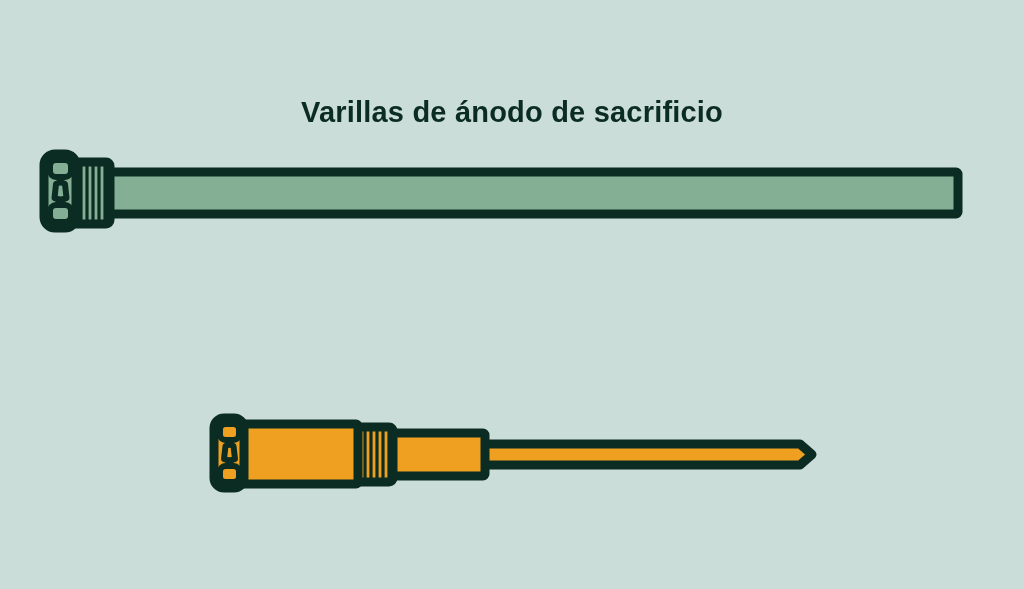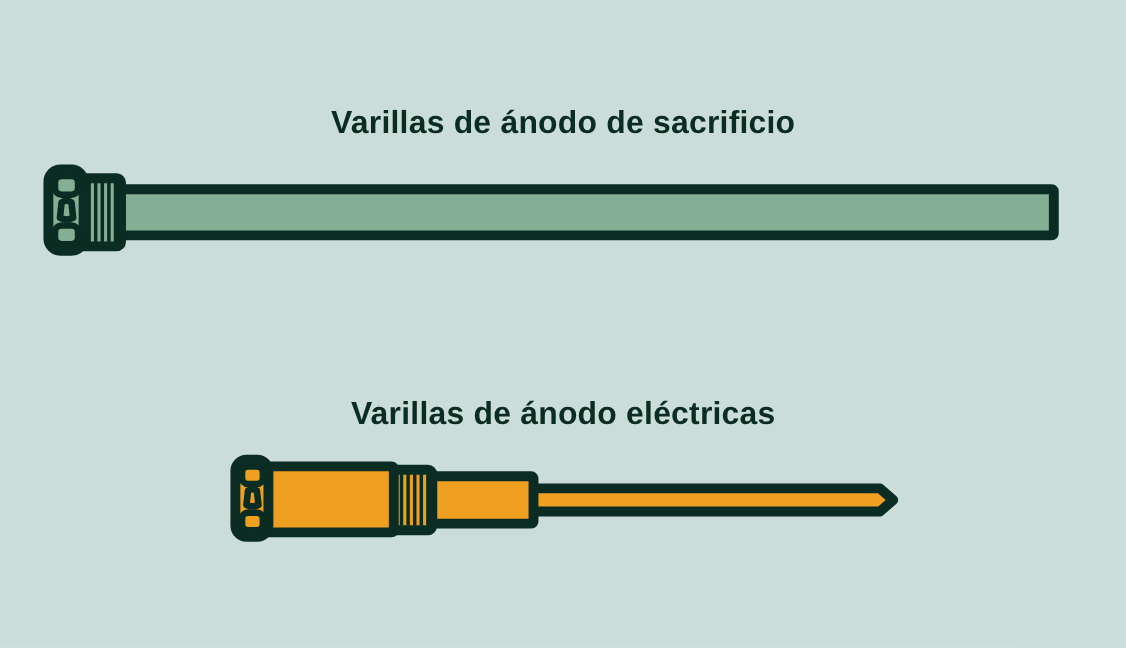--- a/index.html
+++ b/index.html
@@ -67,21 +67,20 @@
       </g>
 
       <rect x="44" y="154" width="32" height="74" rx="11" ry="11" fill="#85AF95" stroke="#0B2C22" stroke-width="9"></rect>
 
       <rect x="50" y="160" width="21" height="17" rx="6" ry="6" fill="#85AF95" stroke="#0B2C22" stroke-width="6"></rect>
       <path d="M 56 184 Q 60.5 181 65 184 L 66.5 198 Q 60.5 201 54.5 198 Z" fill="#85AF95" stroke="#0B2C22" stroke-width="6" stroke-linejoin="round"></path>
       <rect x="50" y="205" width="21" height="17" rx="6" ry="6" fill="#85AF95" stroke="#0B2C22" stroke-width="6"></rect>
     </g>
   </svg>
 
-  <div class="diagram-title" id="title-electric">Varillas de ánodo eléctricas</div>
 
   <svg class="rod-figure" id="figure-electric" viewBox="0 0 1024 589" width="1024" height="589" xmlns="http://www.w3.org/2000/svg">
 
     <g>
 
       <path d="M 470 444 L 800 444 L 812 454.5 L 800 465 L 470 465 Z" fill="#F0A020" stroke="#0B2C22" stroke-width="9" stroke-linejoin="round"></path>
 
       <rect x="385" y="433" width="100" height="43" rx="2" ry="2" fill="#F0A020" stroke="#0B2C22" stroke-width="9"></rect>
 
       <rect x="353" y="427" width="40" height="55" rx="4" ry="4" fill="#F0A020" stroke="#0B2C22" stroke-width="9"></rect>

